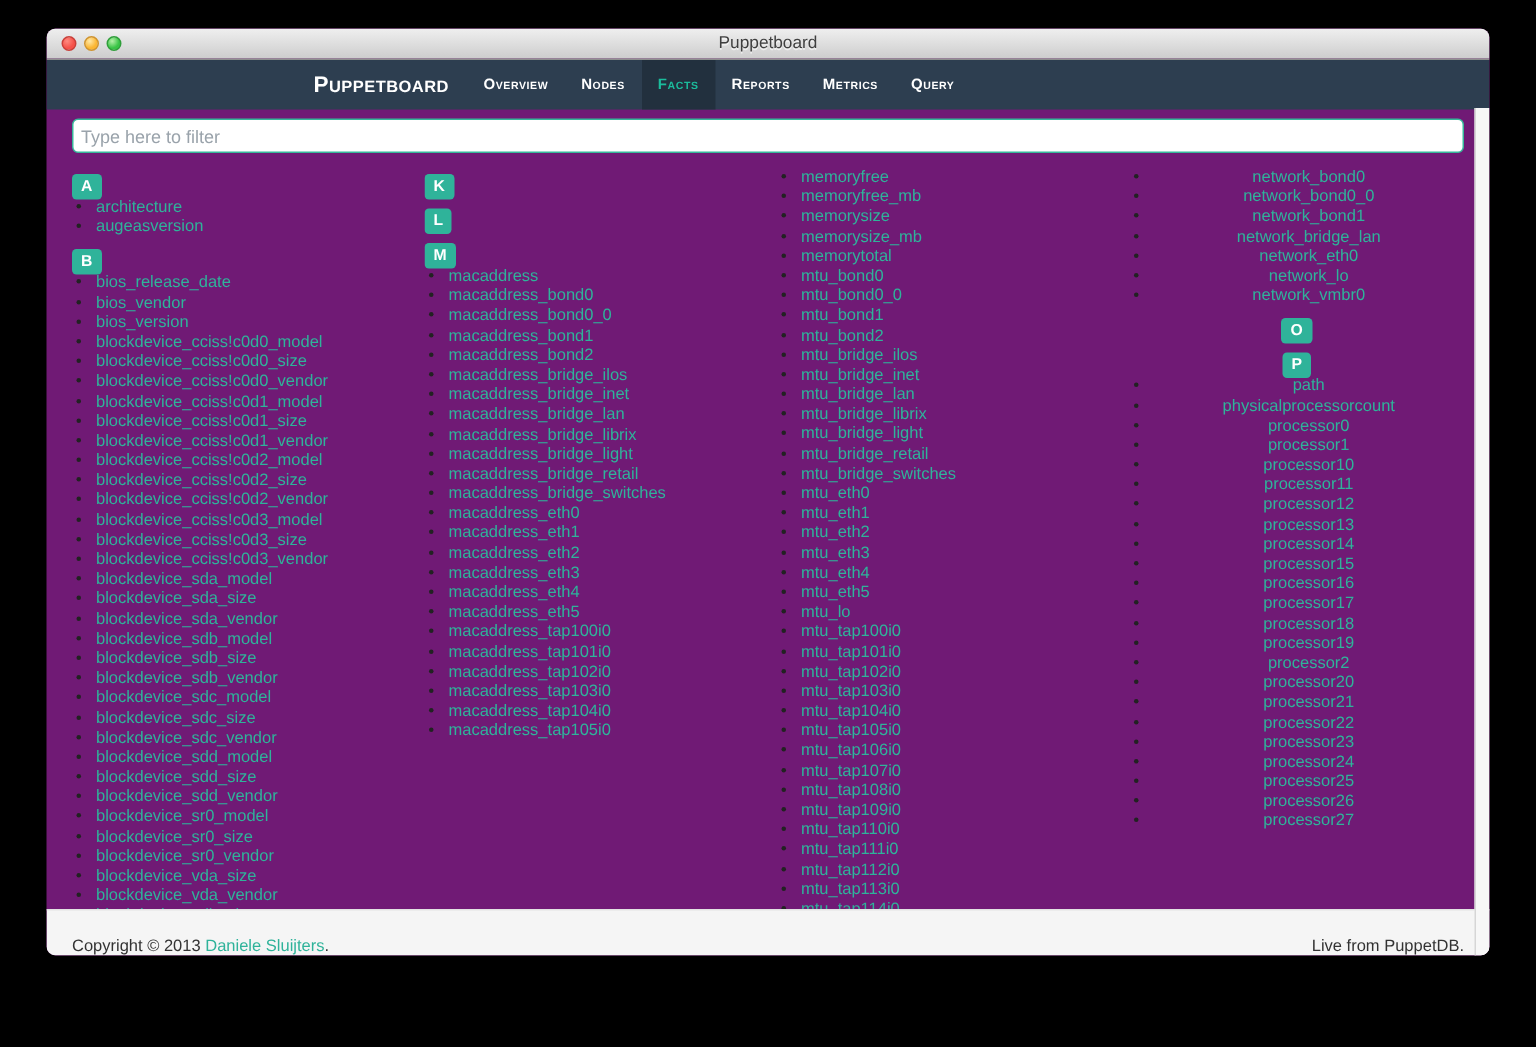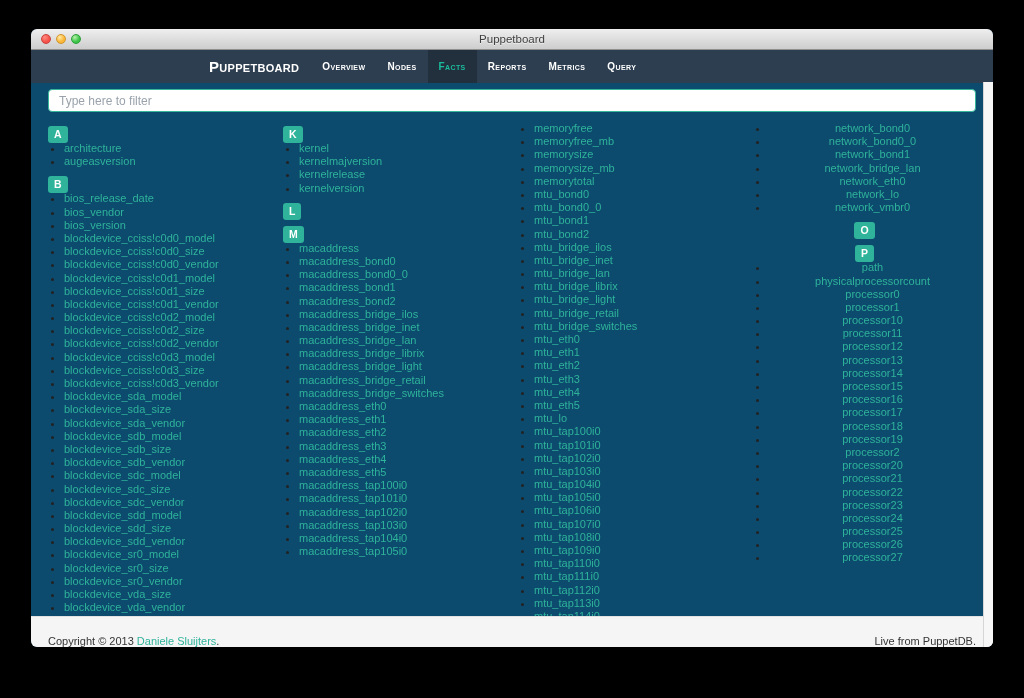--- a/index.html
+++ b/index.html
@@ -1,39 +1,39 @@
 <!DOCTYPE html>
 <html><head>
 <meta charset="utf-8">
 <style>
   html,body{margin:0;padding:0;width:1024px;height:698px;background:#000;overflow:hidden;
     font-family:"Liberation Sans",sans-serif;}
-  .window{position:absolute;left:31px;top:19px;width:962px;height:618px;background:#0c4a6e;
-    border-radius:6px;overflow:hidden;box-shadow:0 14px 40px rgba(0,0,0,.85),0 2px 8px rgba(0,0,0,.6);margin-top:10px;}
+  .window{position:absolute;left:31px;top:19px;width:962px;height:618px;background:#701a75;
+    border-radius:6px;overflow:hidden;box-shadow:0 14px 40px rgba(0,0,0,.85),0 2px 8px rgba(0,0,0,.6);}
   
   .titlebar{height:20px;background:linear-gradient(#efefef,#cdcdcd);border-bottom:1px solid #8f8f8f;
     position:relative;display:flex;align-items:center;justify-content:center;}
   .win-title{font-size:11.5px;color:#3f3f3f;text-shadow:0 1px 0 rgba(255,255,255,.6);}
   .traffic{position:absolute;left:10px;top:5px;display:flex;gap:5px;}
   .light{width:10px;height:10px;border-radius:50%;box-sizing:border-box;cursor:pointer;}
   .light.red{background:radial-gradient(circle at 35% 30%,#ff8a80,#f5524a 60%);border:1px solid #c9403a;}
   .light.yellow{background:radial-gradient(circle at 35% 30%,#ffe9a8,#fbb633 60%);border:1px solid #cf9430;}
   .light.green{background:radial-gradient(circle at 35% 30%,#b5f0a8,#39c446 60%);border:1px solid #2f9e3a;}
   
   .navbar{height:33px;background:#2d3e50;display:flex;align-items:stretch;}
   .brand{margin-left:178px;color:#fff;font-variant:small-caps;font-size:15px;font-weight:700;
     line-height:33px;letter-spacing:.3px;cursor:pointer;}
   .nav-items{display:flex;margin-left:12px;}
   .nav-item{padding:0 11px;line-height:33px;color:#fff;font-variant:small-caps;font-weight:700;
     font-size:10px;letter-spacing:.4px;cursor:pointer;}
   .nav-item.active{background:#22303e;color:#1bbc9c;}
   
   .main{padding:6px 17px 0;}
   .filter-input{display:block;width:100%;box-sizing:border-box;height:23px;border:1px solid #36b79a;
-    border-radius:4px;padding:0 10px;font-size:12px;color:#444;outline:none;background:#fff;
+    border-radius:4px;padding:0 5px;font-size:12px;color:#444;outline:none;background:#fff;
     font-family:"Liberation Sans",sans-serif;}
   .filter-input::placeholder{color:#9aa3ab;}
   .columns{display:flex;height:497px;overflow:hidden;margin-top:10px;}
   .column{flex:0 0 235px;width:235px;overflow:hidden;}
   .column:last-child{flex:1 1 auto;text-align:center;}
   .badge-row{margin:6px 0 1px;height:17px;}
   .section:first-child .badge-row{margin-top:2px;}
   .fact-badge{display:inline-block;background:#2fb39a;color:#fff;font-size:10.5px;font-weight:700;
     line-height:13px;padding:2px 6px;border-radius:3px;}
   .column ul{list-style:disc;margin:0;padding:0 0 0 16px;}
@@ -120,26 +120,20 @@
               <li><a href="#">blockdevice_sr0_vendor</a></li>
               <li><a href="#">blockdevice_vda_size</a></li>
               <li><a href="#">blockdevice_vda_vendor</a></li>
               <li><a href="#">blockdevice_vdb_size</a></li>
             </ul>
           </div>
         </div>
         <div class="column">
           <div class="section">
             <div class="badge-row"><span class="fact-badge">K</span></div>
-            <ul>
-              <li><a href="#">kernel</a></li>
-              <li><a href="#">kernelmajversion</a></li>
-              <li><a href="#">kernelrelease</a></li>
-              <li><a href="#">kernelversion</a></li>
-            </ul>
           </div>
           <div class="section">
             <div class="badge-row"><span class="fact-badge">L</span></div>
           </div>
           <div class="section">
             <div class="badge-row"><span class="fact-badge">M</span></div>
             <ul>
               <li><a href="#">macaddress</a></li>
               <li><a href="#">macaddress_bond0</a></li>
               <li><a href="#">macaddress_bond0_0</a></li>

